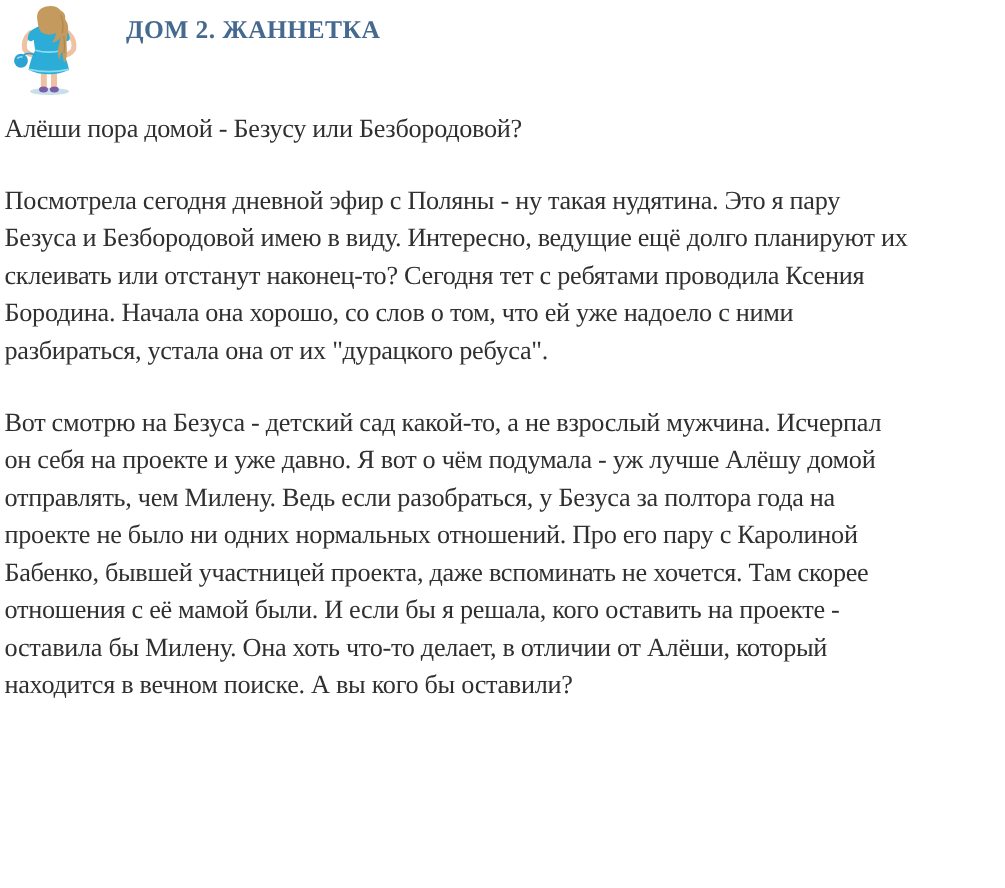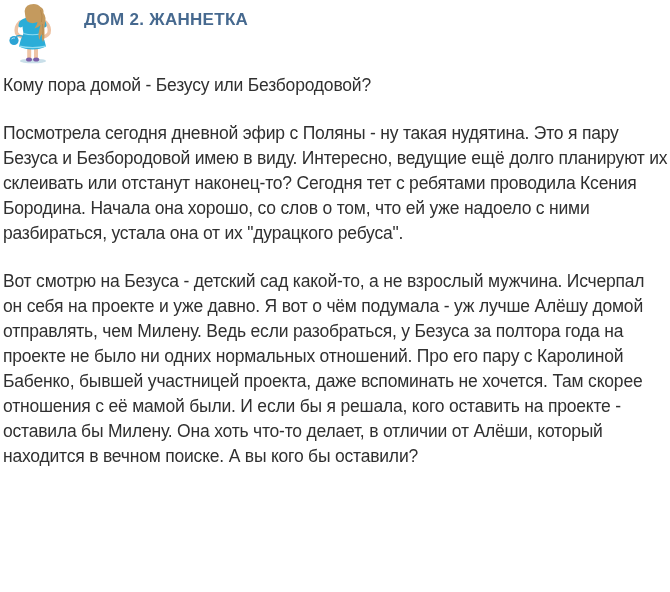--- a/index.html
+++ b/index.html
@@ -14,21 +14,21 @@
     --avatar-bag:#2ba3d4;
     --avatar-shoes:#7b5ea8;
     --avatar-shadow:#c9dfe9;
   }
   html,body{margin:0;padding:0;}
   body{
     width:670px;height:592px;overflow:hidden;
     background:var(--background-color,#fff);
     font-family:"Liberation Sans", sans-serif;
   }
-  .page{padding:2px 0 0 3px;}
+  .page{padding:2px 0 0 3px;font-family:Liberation Serif, serif;}
   .post-header{display:flex;align-items:flex-start;}
   .avatar-link{display:block;width:58px;height:62px;margin-left:1px;flex:none;cursor:pointer;}
   .avatar-link svg{display:block;width:100%;height:100%;}
   .community-name{
     display:inline-block;margin:9px 0 0 22px;
     font-size:17px;font-weight:700;letter-spacing:.3px;line-height:1;
     color:var(--community-name-color,#46698f);text-decoration:none;cursor:pointer;
   }
   .post-body{margin-top:9px;}
   .post-body p{
@@ -71,21 +71,21 @@
 
         <path d="M12,34.5 Q15.5,32.5 19.5,34.8" style="fill:none;stroke:var(--avatar-bag,#2ba3d4);stroke-width:1.2"></path>
         <circle cx="10" cy="38.5" r="4.6" style="fill:var(--avatar-bag,#2ba3d4)"></circle>
         <path d="M7.5,37 Q9,35.5 11,36" style="fill:none;stroke:#ffffff;stroke-width:0.9;opacity:0.7"></path>
       </svg>
     </a>
     <a class="community-name">ДОМ 2. ЖАННЕТКА</a>
   </div>
 
   <div class="post-body">
-    <p>Кому пора домой - Безусу или Безбородовой?</p>
+    <p>Алёши пора домой - Безусу или Безбородовой?</p>
     <p>Посмотрела сегодня дневной эфир с Поляны - ну такая нудятина. Это я пару
 Безуса и Безбородовой имею в виду. Интересно, ведущие ещё долго планируют их
 склеивать или отстанут наконец-то? Сегодня тет с ребятами проводила Ксения
 Бородина. Начала она хорошо, со слов о том, что ей уже надоело с ними
 разбираться, устала она от их "дурацкого ребуса".</p>
     <p>Вот смотрю на Безуса - детский сад какой-то, а не взрослый мужчина. Исчерпал
 он себя на проекте и уже давно. Я вот о чём подумала - уж лучше Алёшу домой
 отправлять, чем Милену. Ведь если разобраться, у Безуса за полтора года на
 проекте не было ни одних нормальных отношений. Про его пару с Каролиной
 Бабенко, бывшей участницей проекта, даже вспоминать не хочется. Там скорее

